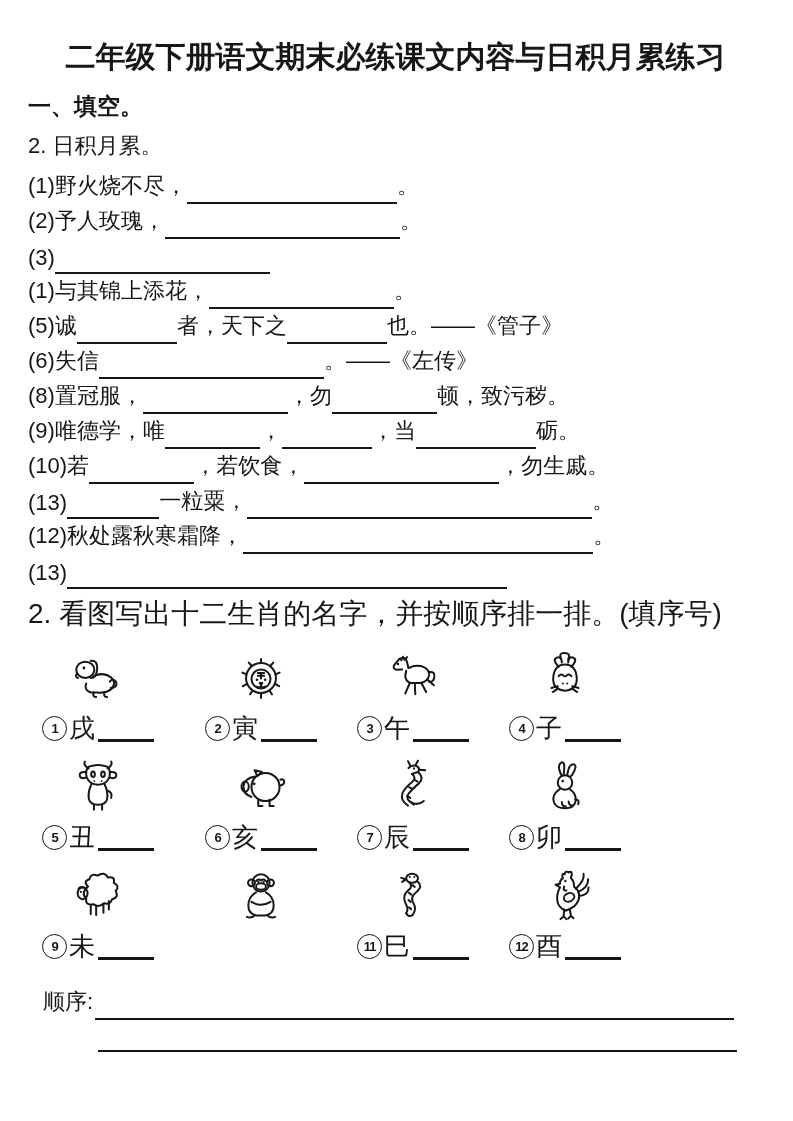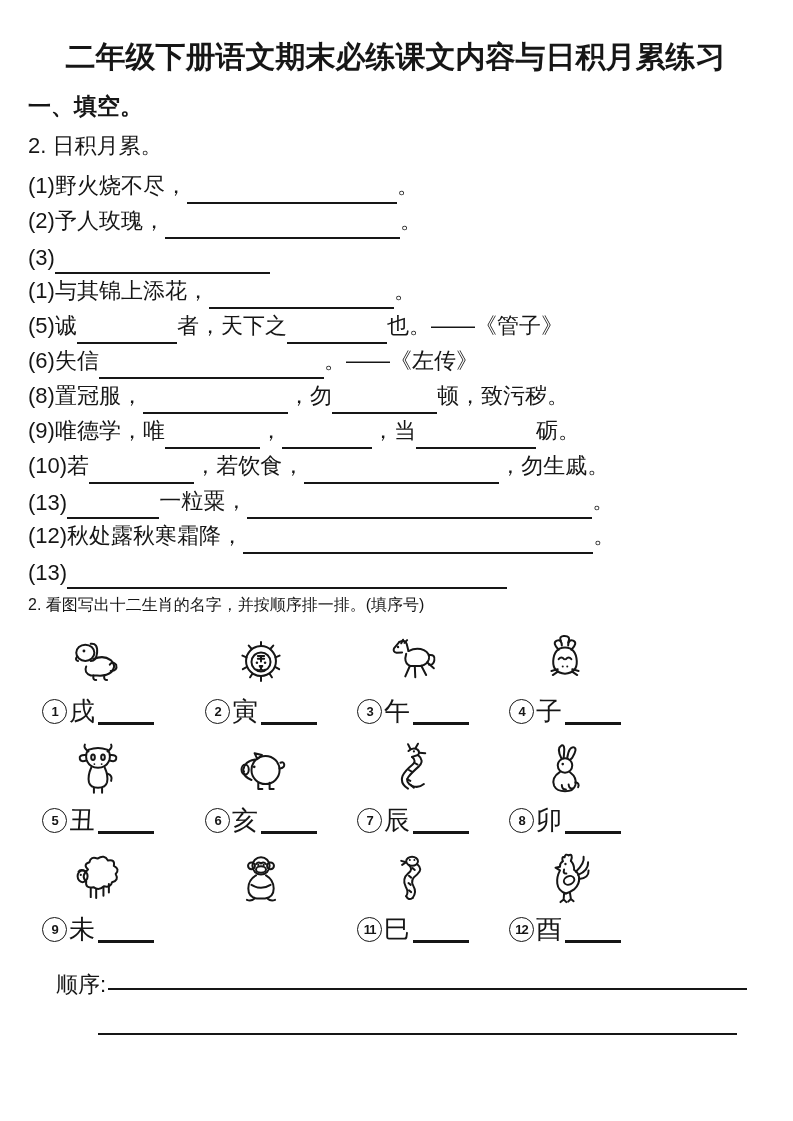--- a/index.html
+++ b/index.html
@@ -14,40 +14,40 @@
   }
   .h2{font-size:23px;font-weight:bold;margin-top:15px}
   .q1label{font-size:22px;margin-top:9px}
   .lines{margin-top:5px}
   .fline{display:flex;align-items:flex-end;height:35px;font-size:22px}
   .seg{white-space:pre;flex:none}
   .blank{
     display:inline-block;flex:none;height:2px;
     border-bottom:2px solid #161616;transform:translateY(3px);
   }
-  .q2label{font-size:16px;margin-top:9px}
+  .q2label{font-size:28px;margin-top:9px}
   .zgrid{
     display:grid;grid-template-columns:163px 152px 152px 170px;
     row-gap:13px;margin:14px 0 0 14px;
   }
   .zcell{width:112px;display:flex;flex-direction:column}
   .zicon{height:60px;display:flex;align-items:flex-end;justify-content:center}
   .zsvg{width:58px;height:58px;stroke:#161616;stroke-width:2.2;fill:none;
         stroke-linecap:round;stroke-linejoin:round}
   .zsvg .f{fill:#161616;stroke:none}
   .zlabel{display:flex;align-items:flex-end;margin-top:4px;height:32px}
   .znum{
     flex:none;width:23px;height:23px;border:1.7px solid #161616;border-radius:50%;
     display:flex;align-items:center;justify-content:center;
     font-size:13px;font-weight:600;margin:0 2px 2px 0;letter-spacing:-1px;
   }
   .zbranch{font-size:26px;line-height:1;font-family:"Liberation Serif",serif;margin:0 3px 1px 0}
   .zblank{flex:none;width:56px;height:4px;border-bottom:3px solid #161616;margin-bottom:1px}
   .order{margin-top:26px;font-size:22px}
-  .order-row{display:flex;align-items:center;margin-left:28px}
+  .order-row{display:flex;align-items:flex-end;margin-left:15px}
   .order-label{flex:none;white-space:pre}
   .order-line{flex:none;width:639px;height:2px;border-bottom:2px solid #161616;
               transform:translateY(3px);margin-left:2px}
   .order-row2{margin:33px 0 0 70px}
   .order-line2{width:639px;height:0;border-bottom:2px solid #161616}
 </style>
 </head>
 <body>
 
 <div class="page">

